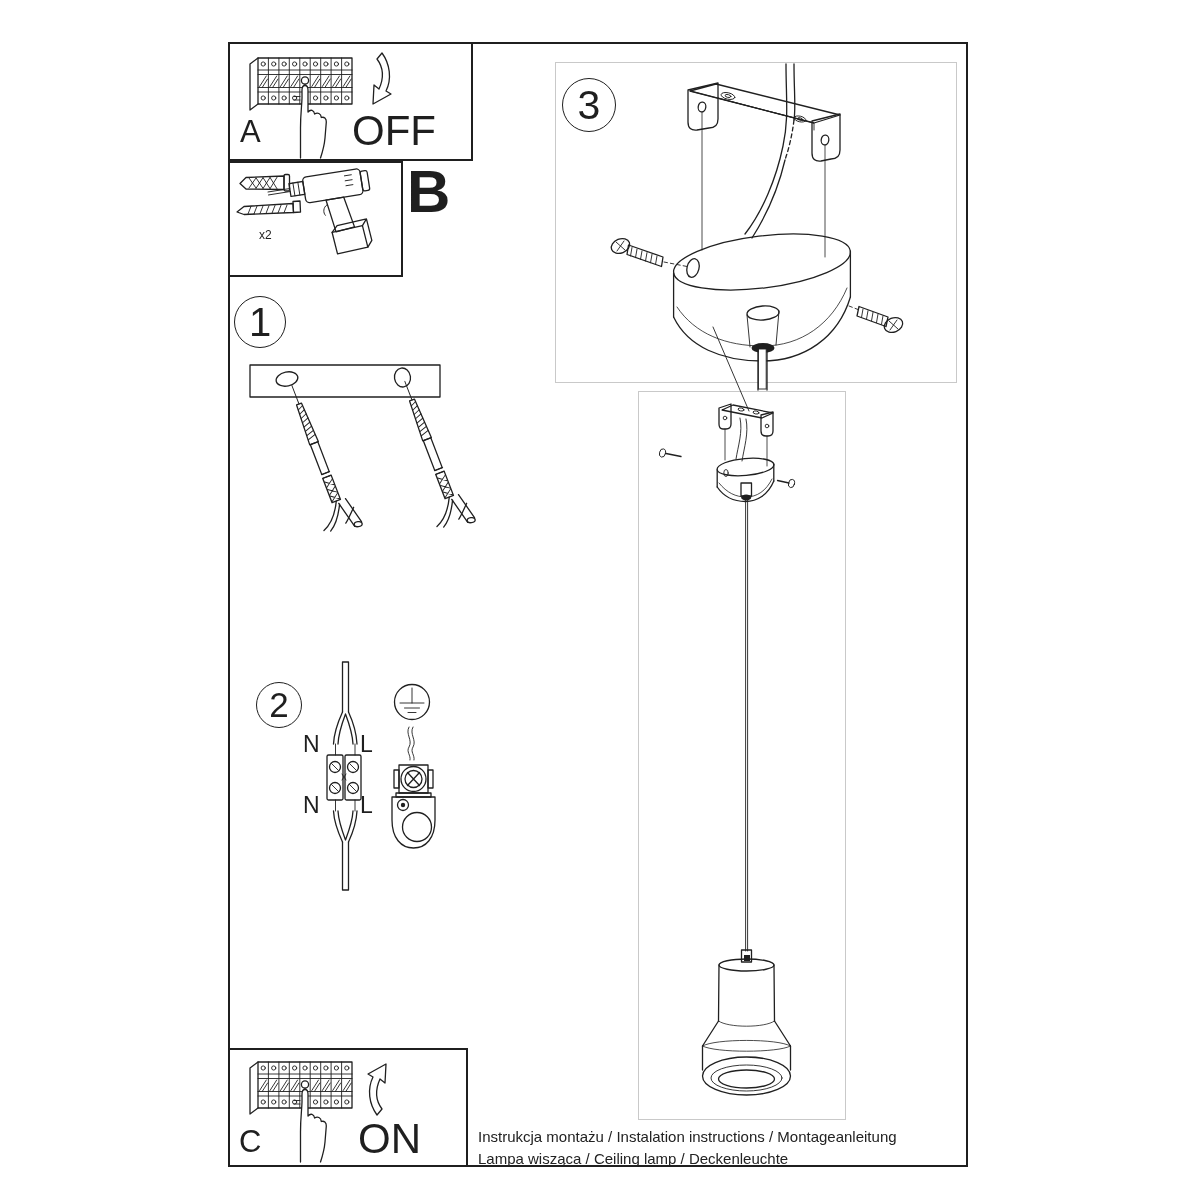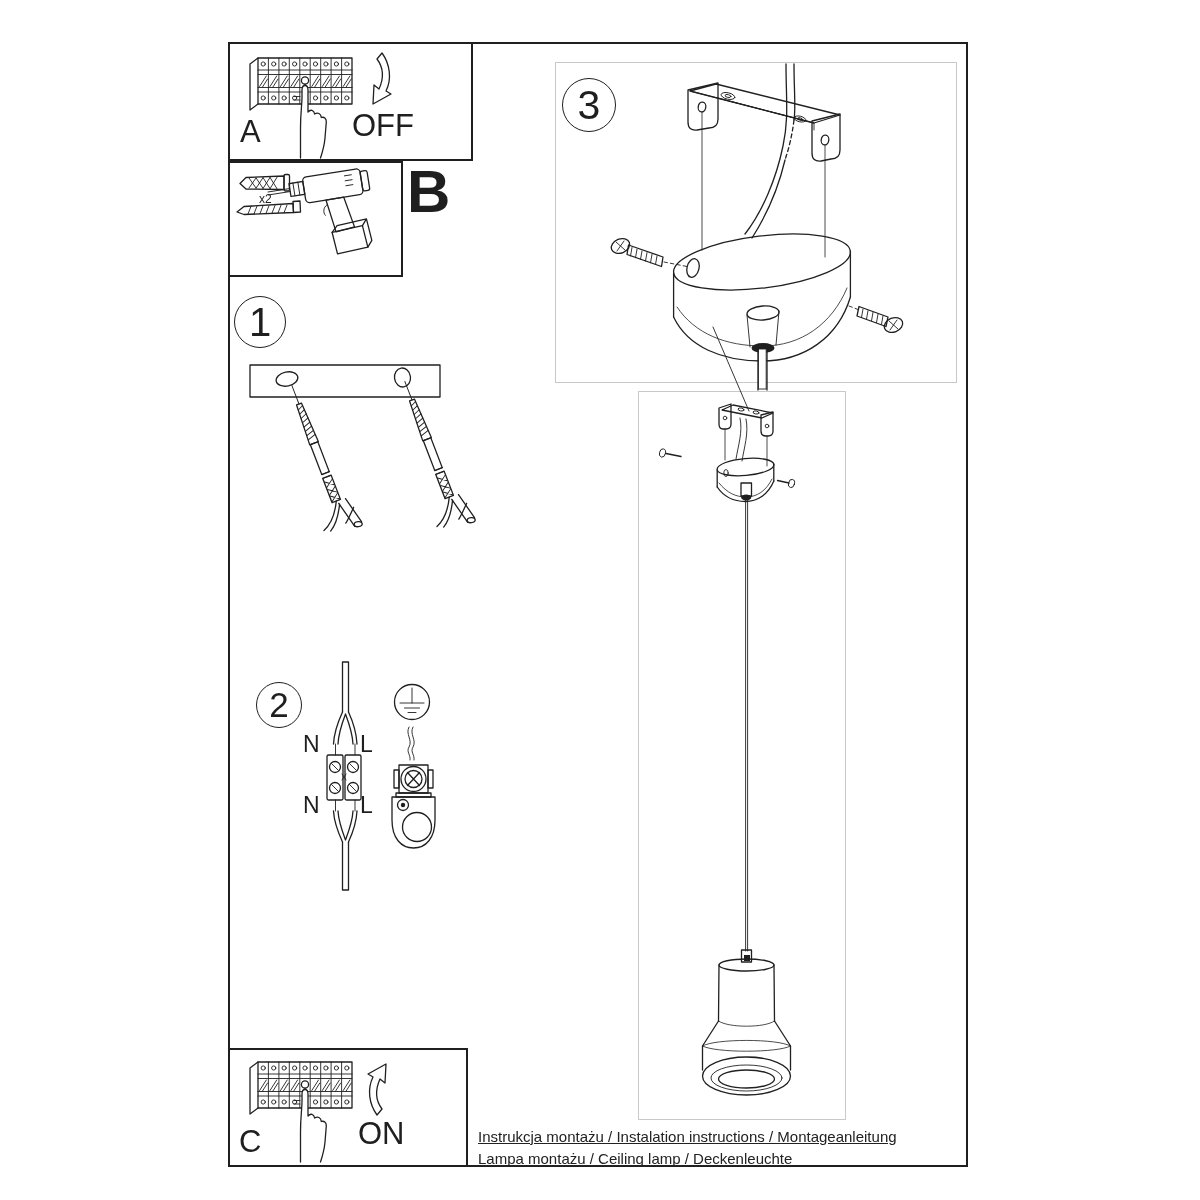--- a/index.html
+++ b/index.html
@@ -11,29 +11,29 @@
   .art{position:absolute;left:0;top:0;pointer-events:none;}
   .art path,.art line,.art rect,.art ellipse,.art circle,.art polygon{
        stroke:#202020;stroke-width:1.3;fill:none;stroke-linecap:round;stroke-linejoin:round;}
   .art .t{stroke-width:0.9;}
   .art .h{stroke-width:0.8;}
   .art .fillw{fill:#ffffff;}
   .art .filld{fill:#1f1f1f;stroke:none;}
   .lbl{position:absolute;white-space:nowrap;color:#1f1f1f;line-height:1;}
   .lbl-letter{font-size:31px;}
   .lbl-big{font-size:60px;font-weight:700;}
-  .lbl-action{font-size:31px;}
+  .lbl-action{font-size:42px;}
   .lbl-wire{font-size:23px;}
-  .lbl-x2{font-size:12px;}
+  .lbl-x2{font-size:12px;margin-top:36px;}
   .circle-step{position:absolute;box-sizing:border-box;border:1.6px solid #1f1f1f;border-radius:50%;
        display:flex;align-items:center;justify-content:center;background:#fff;}
   .c1{left:234px;top:296px;width:52px;height:52px;font-size:40px;}
   .c2{left:256px;top:682px;width:46px;height:46px;font-size:35px;}
   .c3{left:562px;top:78px;width:54px;height:54px;font-size:41px;}
-  .footer{position:absolute;left:478px;top:1126px;font-size:15px;line-height:22px;color:#222;text-decoration:underline;}
+  .footer{position:absolute;left:478px;top:1126px;font-size:15px;line-height:22px;color:#222;}
 </style>
 </head>
 <body>
 
 <div class="page">
 
   <div class="box black-border" style="left:228px;top:42px;width:740px;height:1125px;"></div>
   <div class="box black-border" style="left:228px;top:42px;width:245px;height:119px;"></div>
   <div class="box black-border" style="left:228px;top:161px;width:175px;height:116px;"></div>
   <div class="box gray-border" style="left:555px;top:62px;width:402px;height:321px;"></div>
@@ -274,16 +274,16 @@
   <span class="lbl lbl-x2" style="left:259px;top:193px;">x2</span>
   <span class="lbl lbl-wire" style="left:303px;top:733px;">N</span>
   <span class="lbl lbl-wire" style="left:360px;top:733px;">L</span>
   <span class="lbl lbl-wire" style="left:303px;top:794px;">N</span>
   <span class="lbl lbl-wire" style="left:360px;top:794px;">L</span>
   <span class="lbl lbl-letter" style="left:239px;top:1126px;">C</span>
   <span class="lbl lbl-action" style="left:358px;top:1118px;">ON</span>
 
   <div class="footer">
     <div>Instrukcja montażu / Instalation instructions / Montageanleitung</div>
-    <div>Lampa montażu / Ceiling lamp / Deckenleuchte</div>
+    <div>Lampa wisząca / Ceiling lamp / Deckenleuchte</div>
   </div>
 
 </div>
 
 </body></html>

